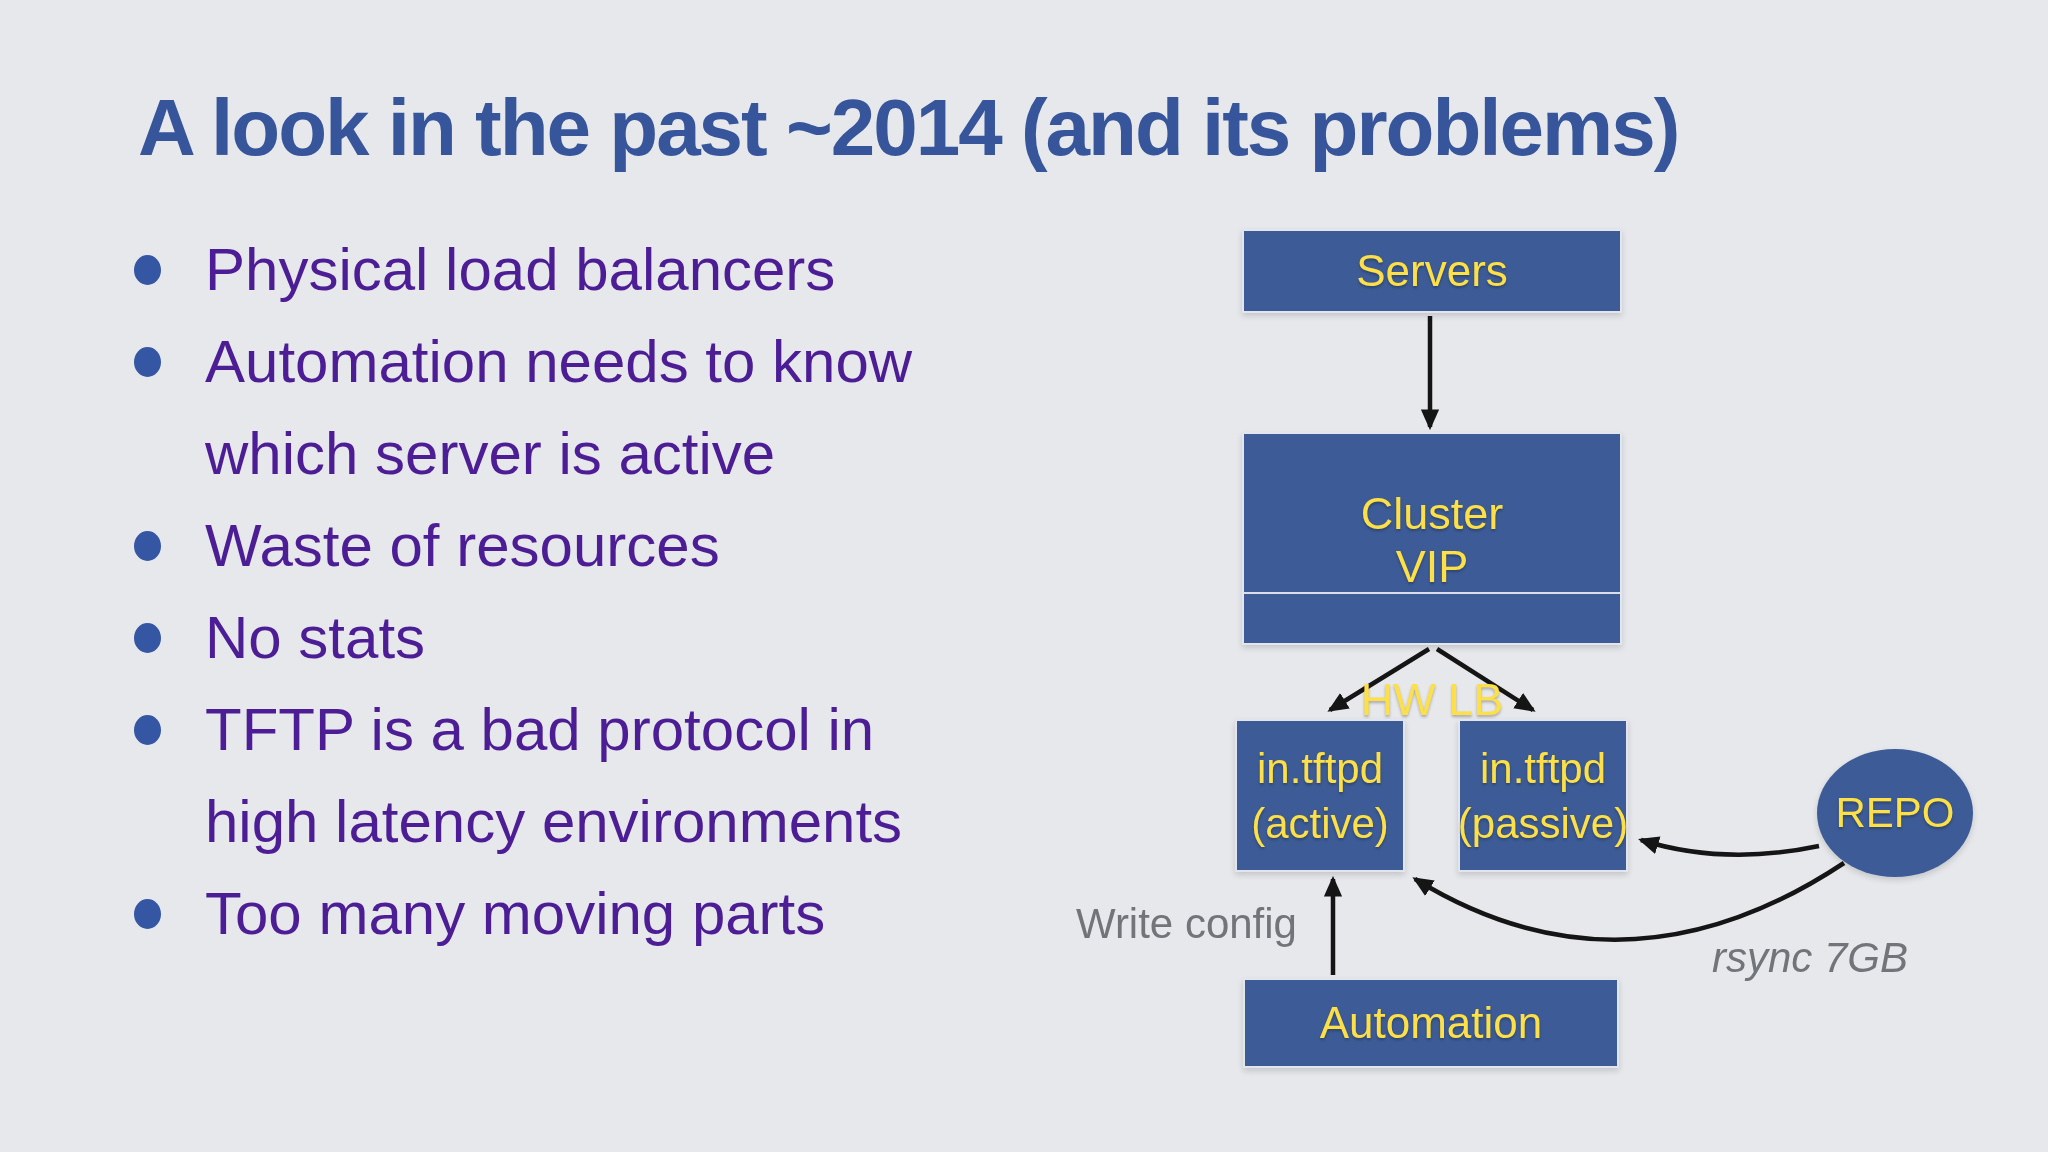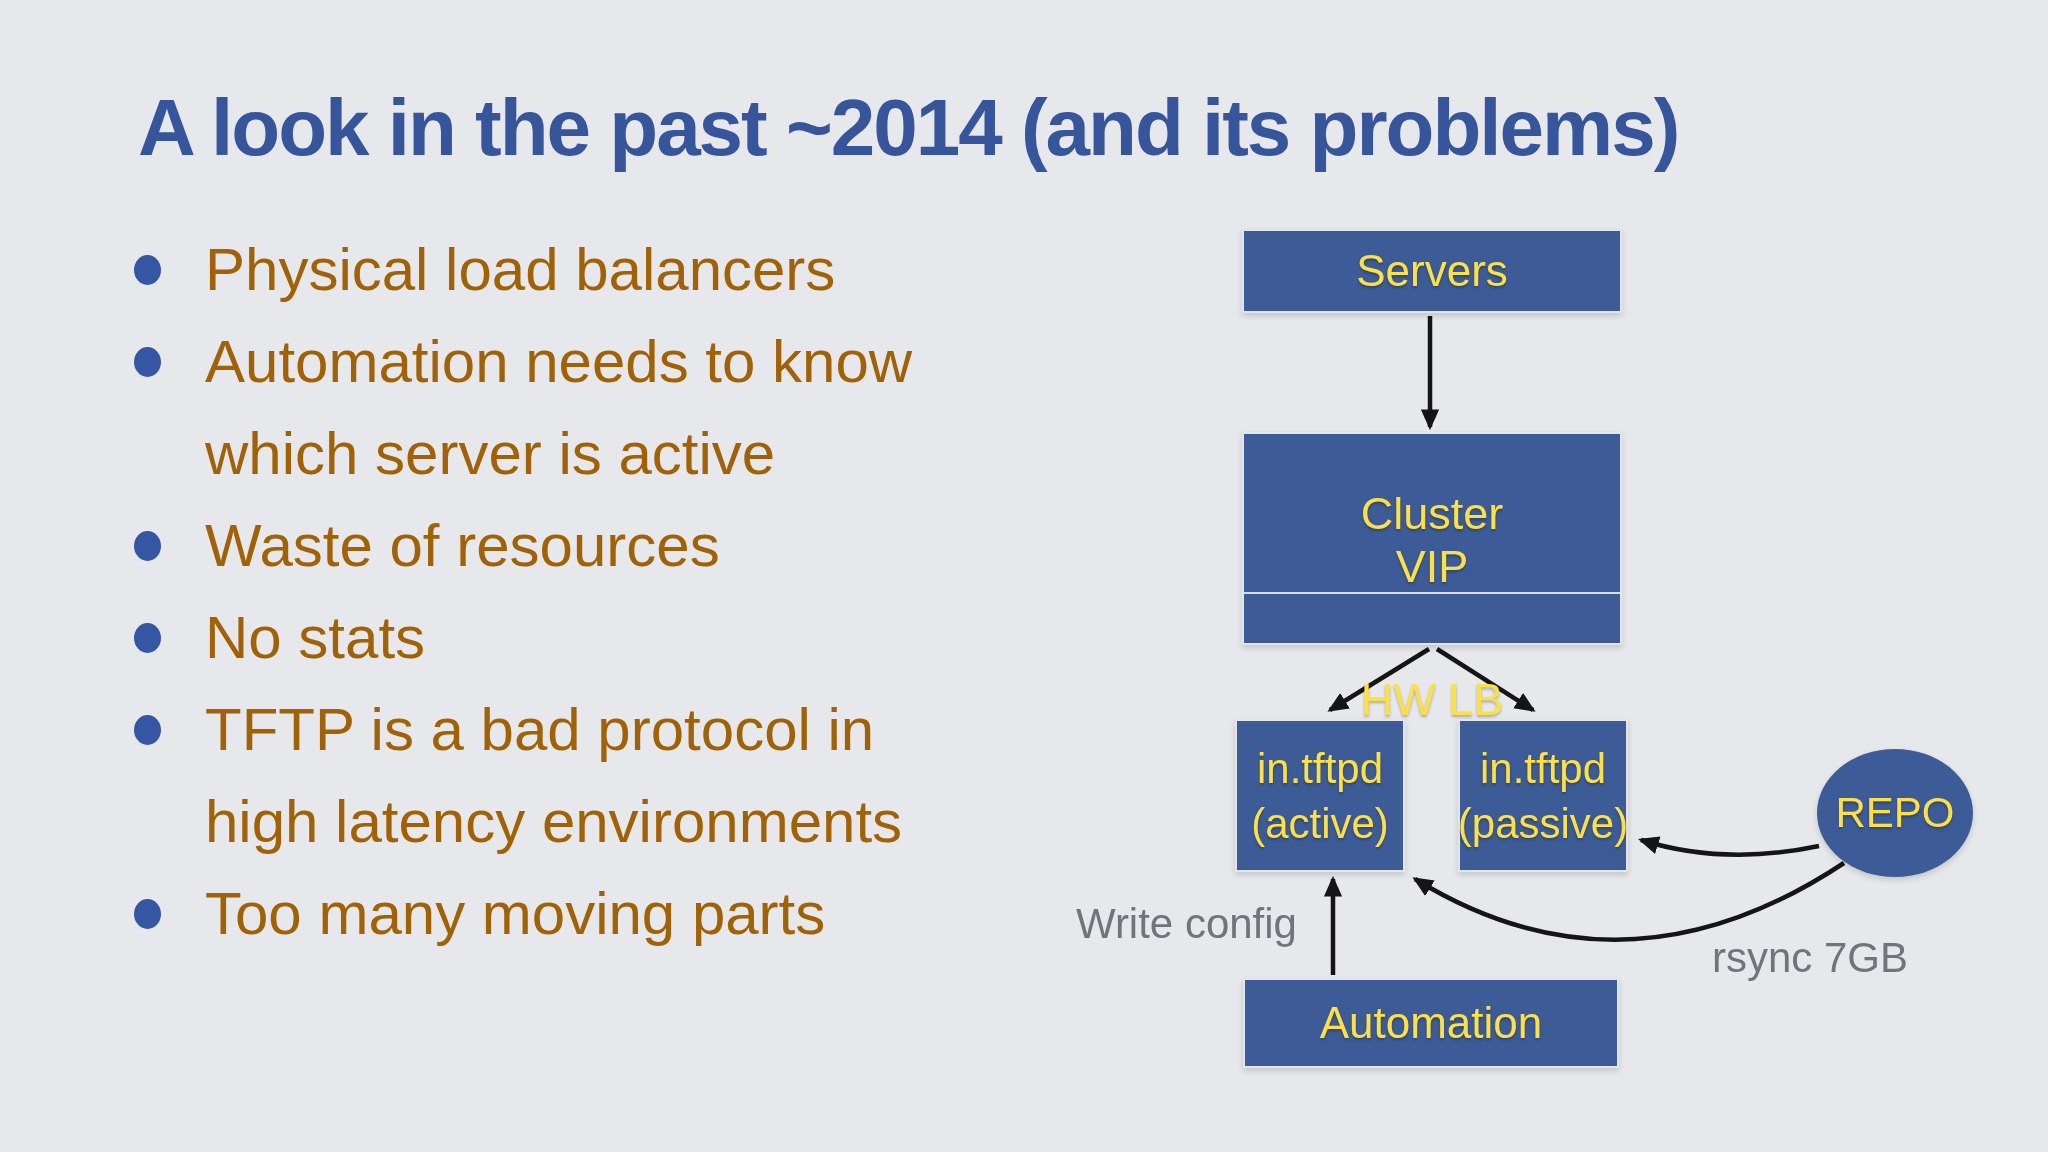--- a/index.html
+++ b/index.html
@@ -15,21 +15,21 @@
     font-size:80px;font-weight:700;letter-spacing:-2px;
     color:#37559B;white-space:nowrap;
   }
   ul.bullets{
     position:absolute;left:132px;top:224px;margin:0;padding:0;
     list-style:none;
   }
   ul.bullets li{
     position:relative;
     padding-left:73px;
-    font-size:60px;line-height:92px;color:#a16207;
+    font-size:60px;line-height:92px;color:#4c1d95;
     white-space:pre-line;
   }
   ul.bullets li .dot{
     position:absolute;left:2px;top:31px;
     width:27px;height:30px;border-radius:50%;
     background:#3556A3;
   }
   
   .diagram{position:absolute;inset:0;}
   svg.arrows{position:absolute;left:0;top:0;pointer-events:none;}
@@ -59,21 +59,21 @@
   .node.tftpd-passive{left:1458px;top:719px;width:170px;height:153px;font-size:42px;line-height:55px;}
   .node.repo{
     left:1817px;top:749px;width:156px;height:128px;
     border-radius:50%;border:none;font-size:42px;
   }
   .node.automation{left:1243px;top:978px;width:376px;height:90px;font-size:44px;}
   .edge-label{
     position:absolute;color:#717478;font-size:42px;white-space:nowrap;
   }
   .edge-label.write-config{left:1076px;top:900px;}
-  .edge-label.rsync{left:1712px;top:934px;}
+  .edge-label.rsync{left:1712px;top:934px;font-style:italic;}
 </style>
 </head>
 <body>
 
 <div class="slide">
 
   <h1 class="title">A look in the past ~2014 (and its problems)</h1>
 
   <ul class="bullets">
     <li><span class="dot"></span><span>Physical load balancers</span></li>

